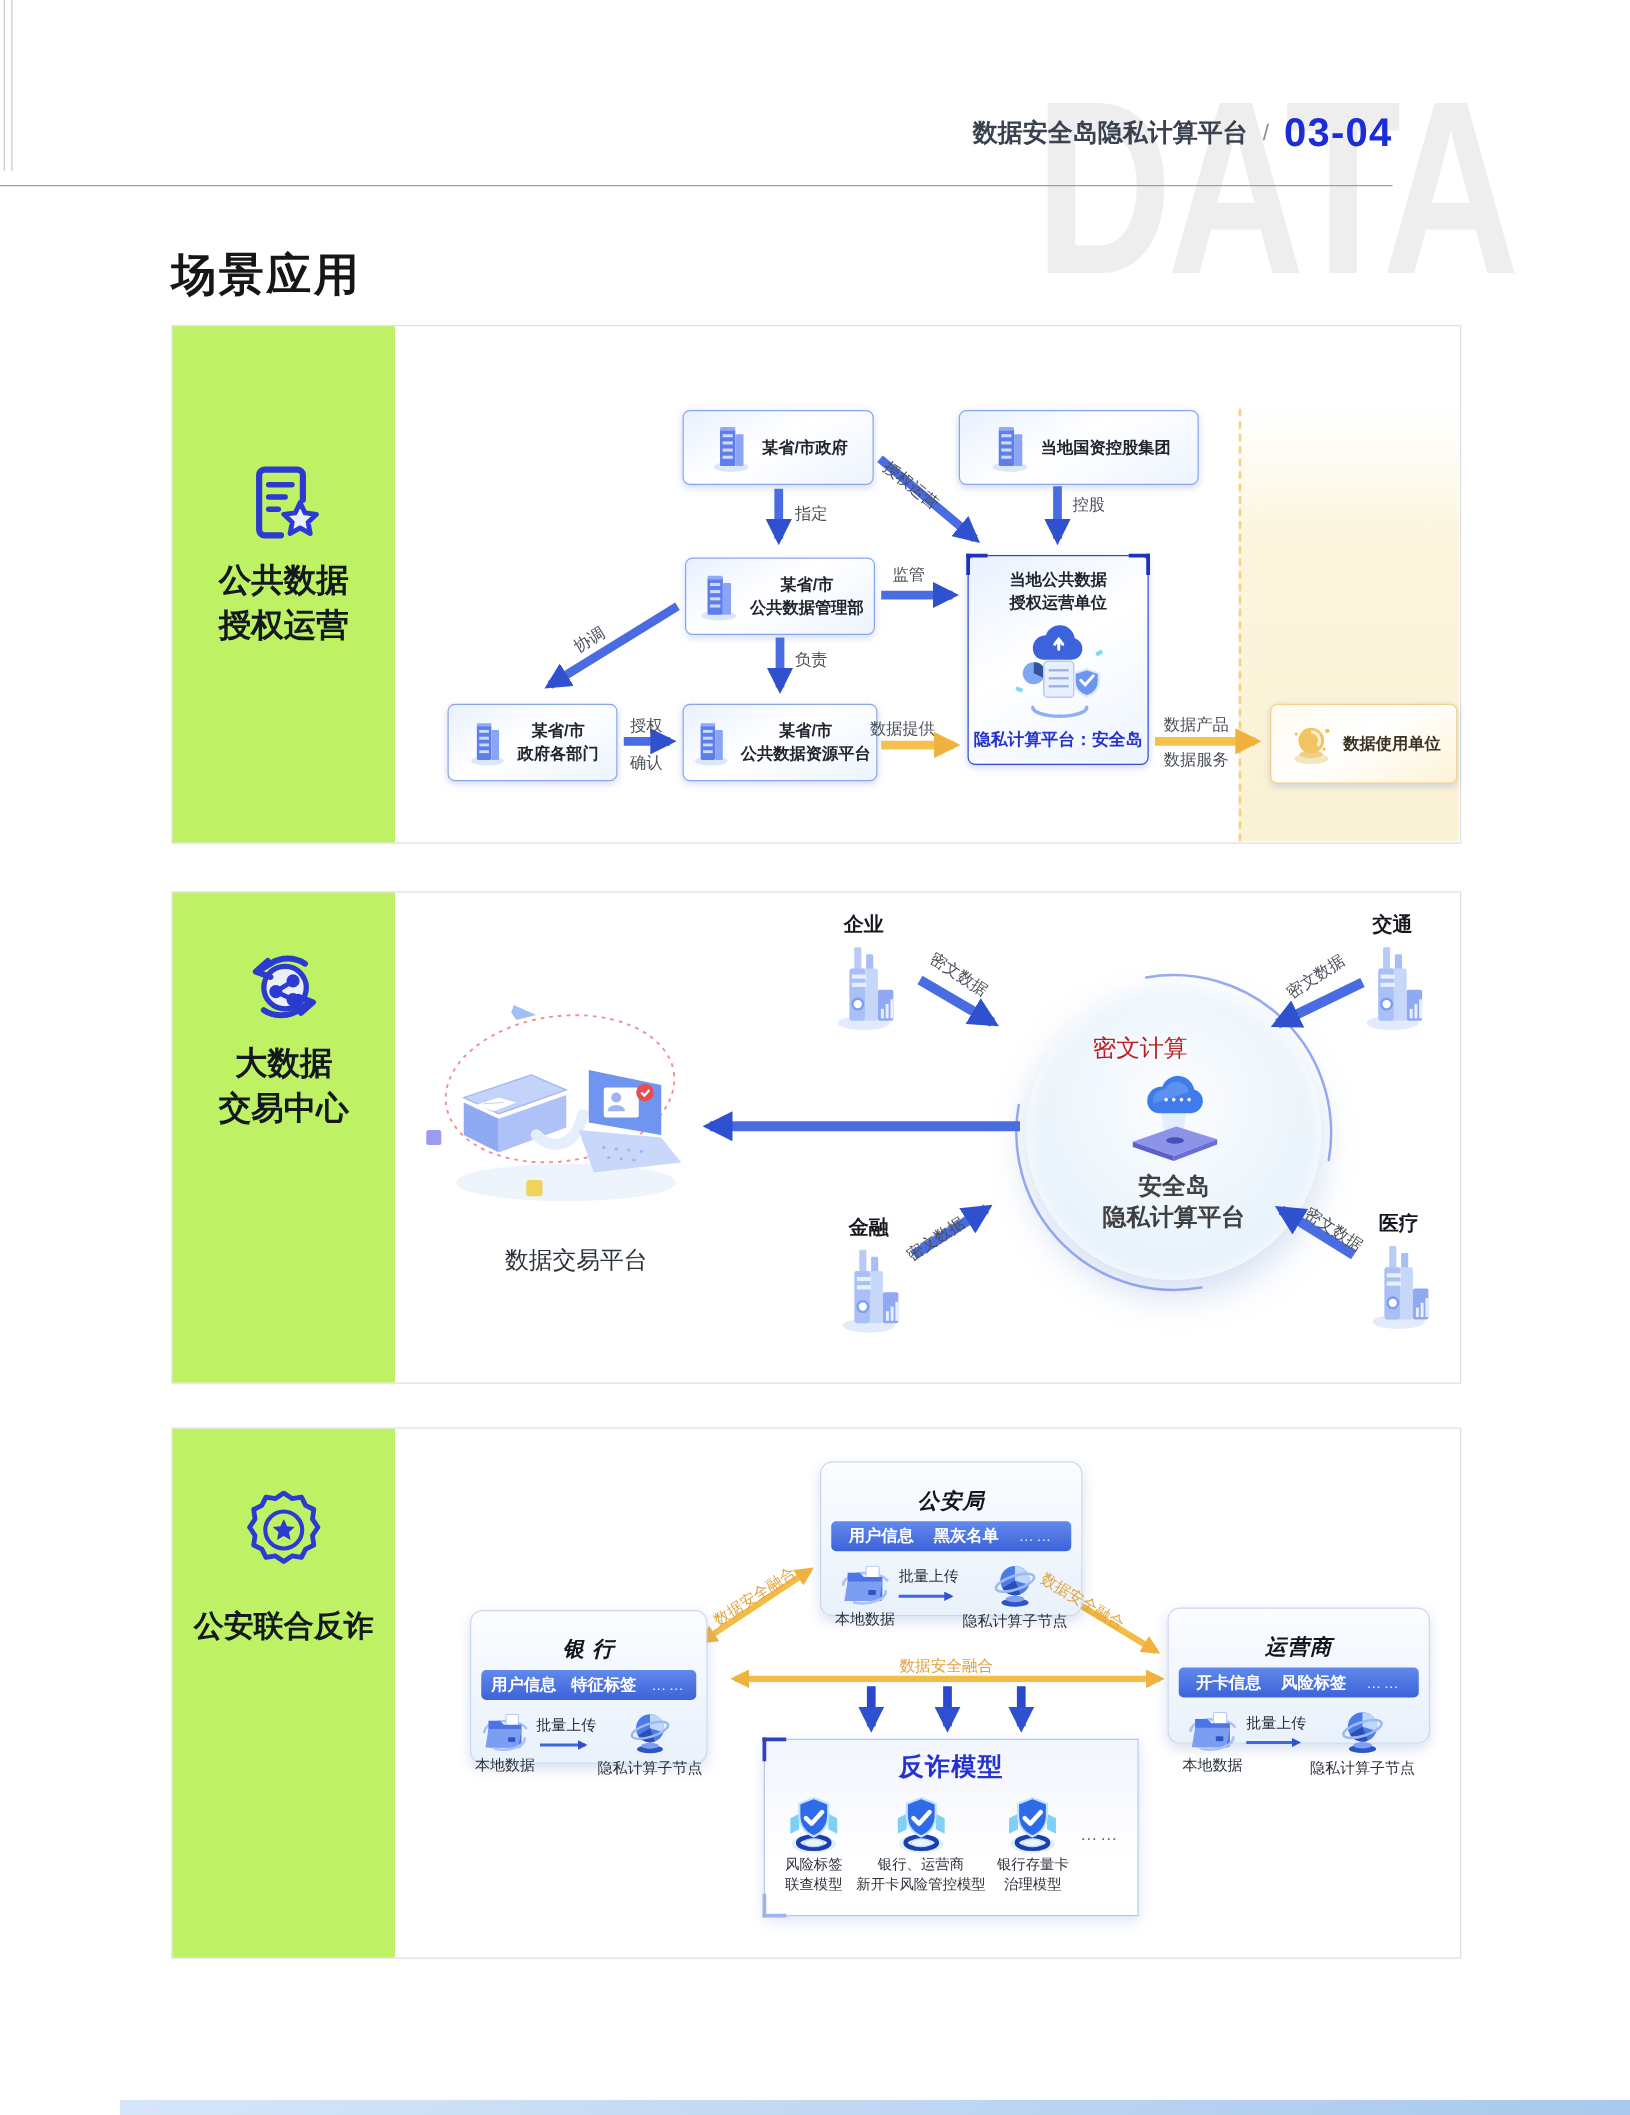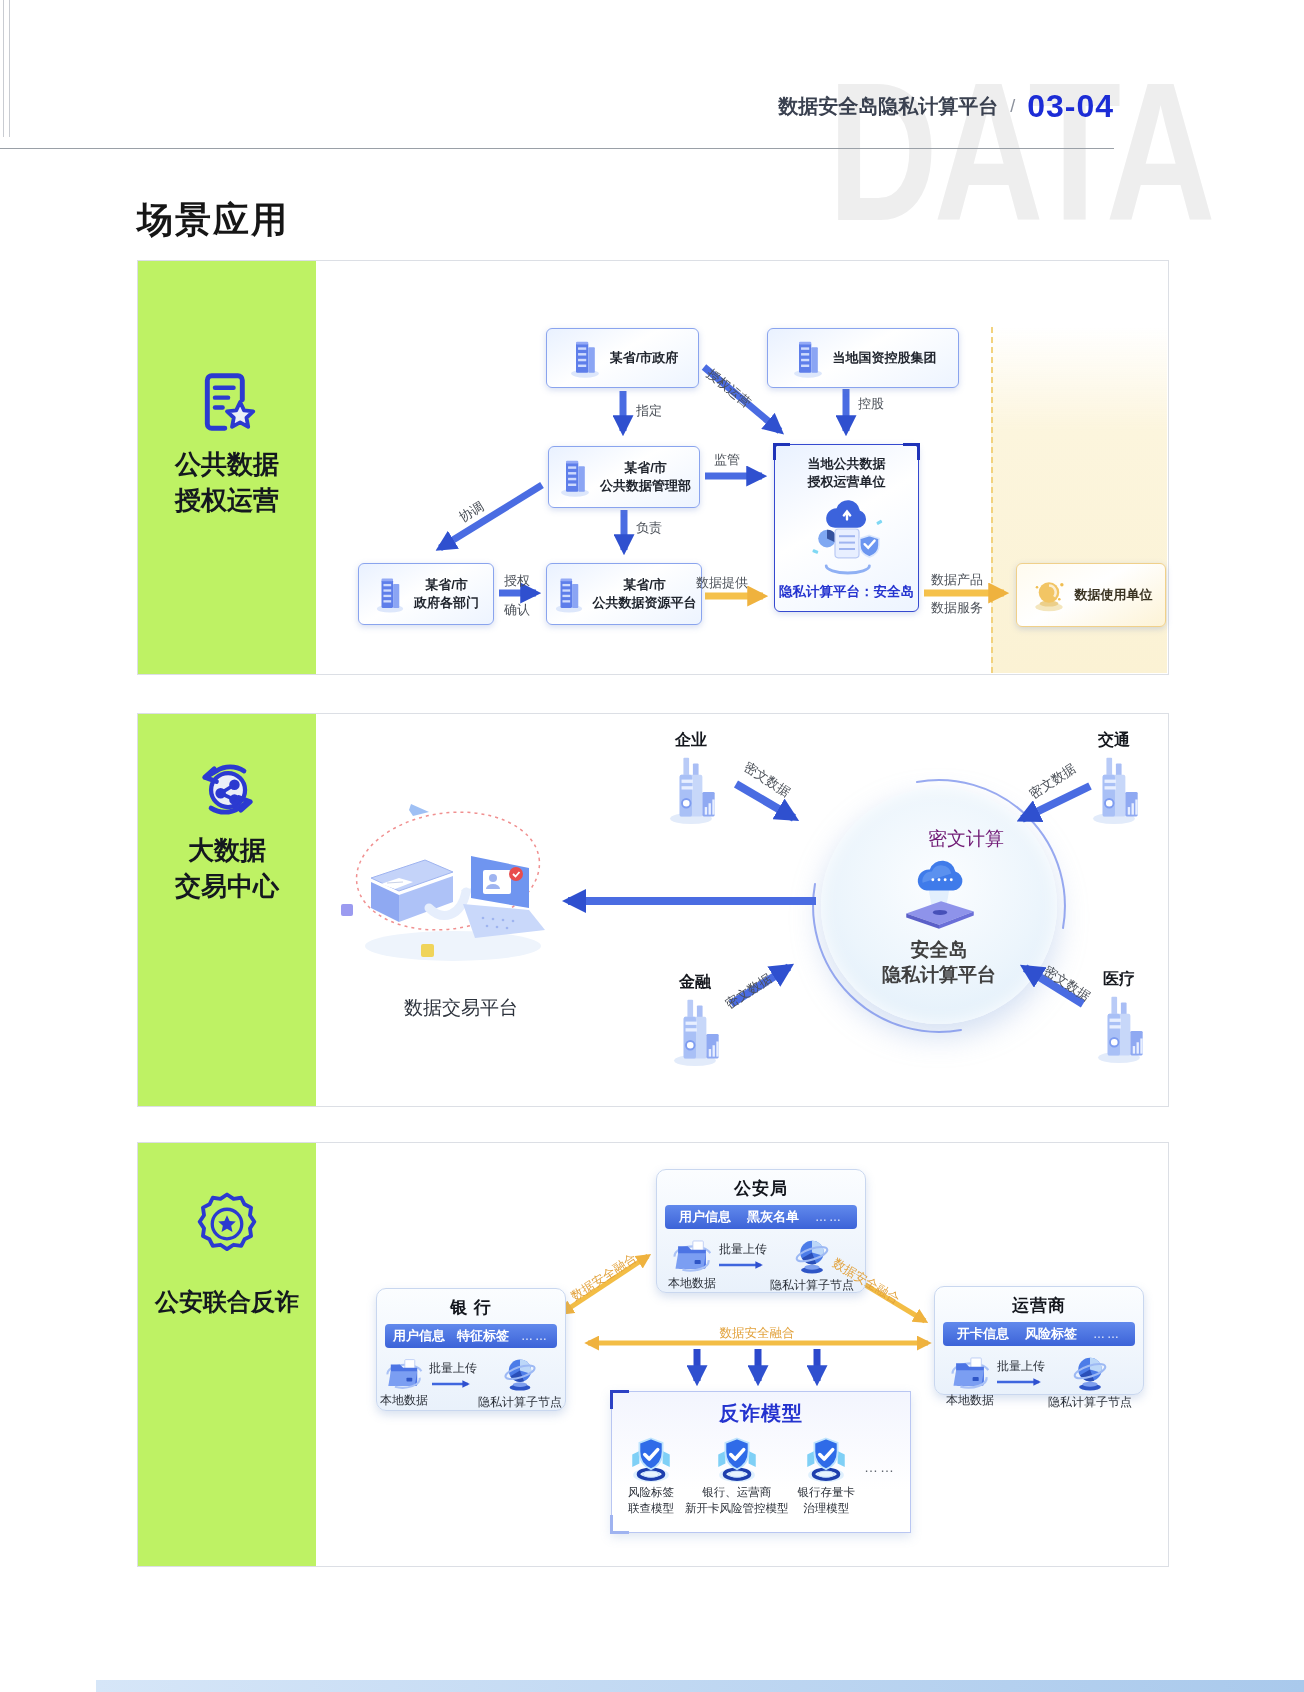--- a/index.html
+++ b/index.html
@@ -39,31 +39,31 @@
   .yellow-zone{position:absolute;left:853px;top:66px;right:1px;bottom:1px;
                border-left:2px dashed #f2d27e;
                background:linear-gradient(180deg,rgba(253,248,228,0) 0%,#fcf5dd 30%,#fbf2d4 100%);}
   .elabel{position:absolute;font-size:13px;color:#4b5058;white-space:nowrap;z-index:3;}
   .rl{transform-origin:0 0;}
   .ylab{color:#e2a23c;}
   
   .big-circle{position:absolute;left:683px;top:74px;width:236px;height:236px;border-radius:50%;
               background:radial-gradient(circle at 50% 40%,#fbfdff 0%,#ecf5fc 55%,#dcecf9 100%);
               box-shadow:0 12px 30px rgba(140,170,220,.38),inset 0 0 18px rgba(255,255,255,.9);}
-  .c-top{position:absolute;left:736px;top:112px;width:130px;text-align:right;font-size:19px;color:#701a75;z-index:3;}
+  .c-top{position:absolute;left:736px;top:112px;width:130px;text-align:left;font-size:19px;color:#b91c1c;z-index:3;}
   .c-name{position:absolute;left:711px;top:224px;width:180px;text-align:center;font-size:19px;font-weight:800;
           color:#404040;line-height:1.3;z-index:3;}
   .corner{position:absolute;width:96px;display:flex;flex-direction:column;align-items:center;gap:3px;}
   .clabel{font-size:16px;font-weight:800;color:#15181e;}
   .plat-label{position:absolute;left:238px;top:281px;width:170px;text-align:center;font-size:19px;color:#2c323c;}
   
   .infobox{position:absolute;border-radius:10px;border:1px solid #c9d7ef;box-sizing:border-box;
            background:linear-gradient(180deg,#fbfdff 0%,#e9f1fb 100%);
            box-shadow:0 4px 10px rgba(125,155,205,.3);padding:5px 8px 0;}
-  .infobox h4{margin:2px 0 5px;text-align:center;font-size:17px;letter-spacing:1px;color:#12151c;}
+  .infobox h4{margin:14px 0 5px;text-align:center;font-size:17px;letter-spacing:1px;color:#12151c;font-style:italic;}
   .tagbar{height:24px;border-radius:4px;background:linear-gradient(180deg,#6189ec,#3c63d8);
           display:flex;align-items:center;justify-content:center;gap:16px;color:#fff;font-size:13px;font-weight:700;}
   .tagbar .dots{font-weight:400;opacity:.9;letter-spacing:2px;font-size:12px;}
   .flowrow{display:flex;align-items:flex-start;justify-content:center;margin-top:5px;}
   .fcol{display:flex;flex-direction:column;align-items:center;}
   .flabel{font-size:12px;color:#2b3039;margin-top:1px;white-space:nowrap;}
   .acol{display:flex;flex-direction:column;align-items:center;margin:0 1px;padding-top:7px;}
   .acol .flabel{margin:0 0 2px;}
   .modelbox{position:absolute;border:1px solid #b9c6f2;background:linear-gradient(180deg,#f3f5fe 0%,#ffffff 70%);
             box-shadow:0 4px 10px rgba(125,155,205,.25);box-sizing:border-box;padding:8px 6px 0;}

